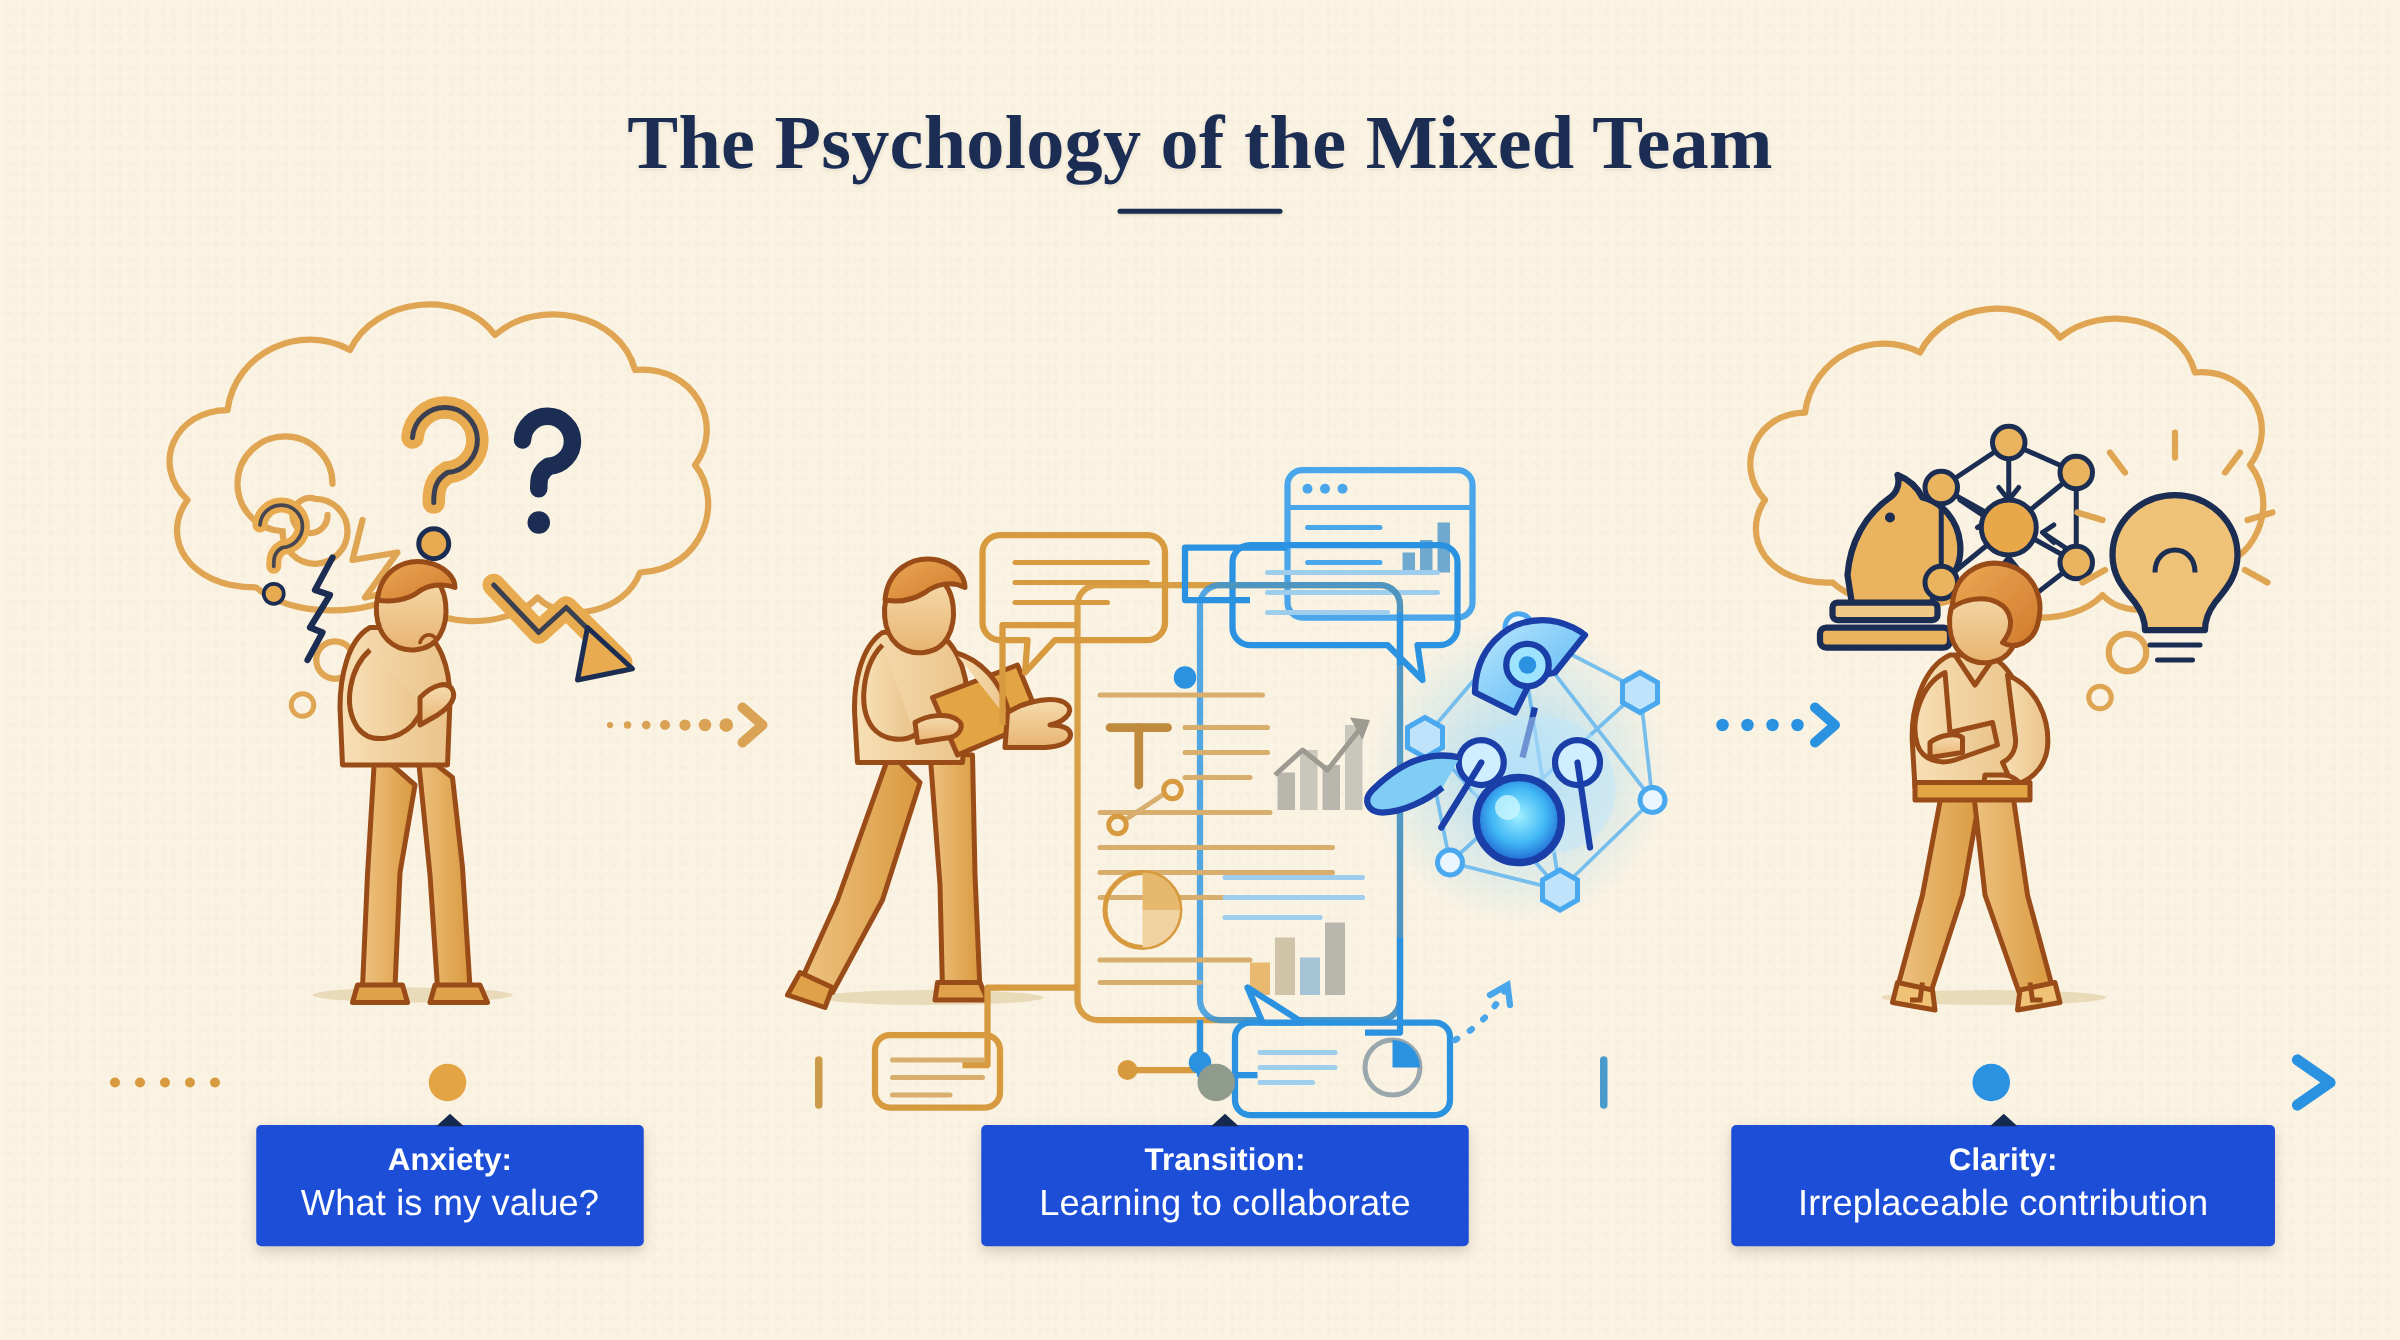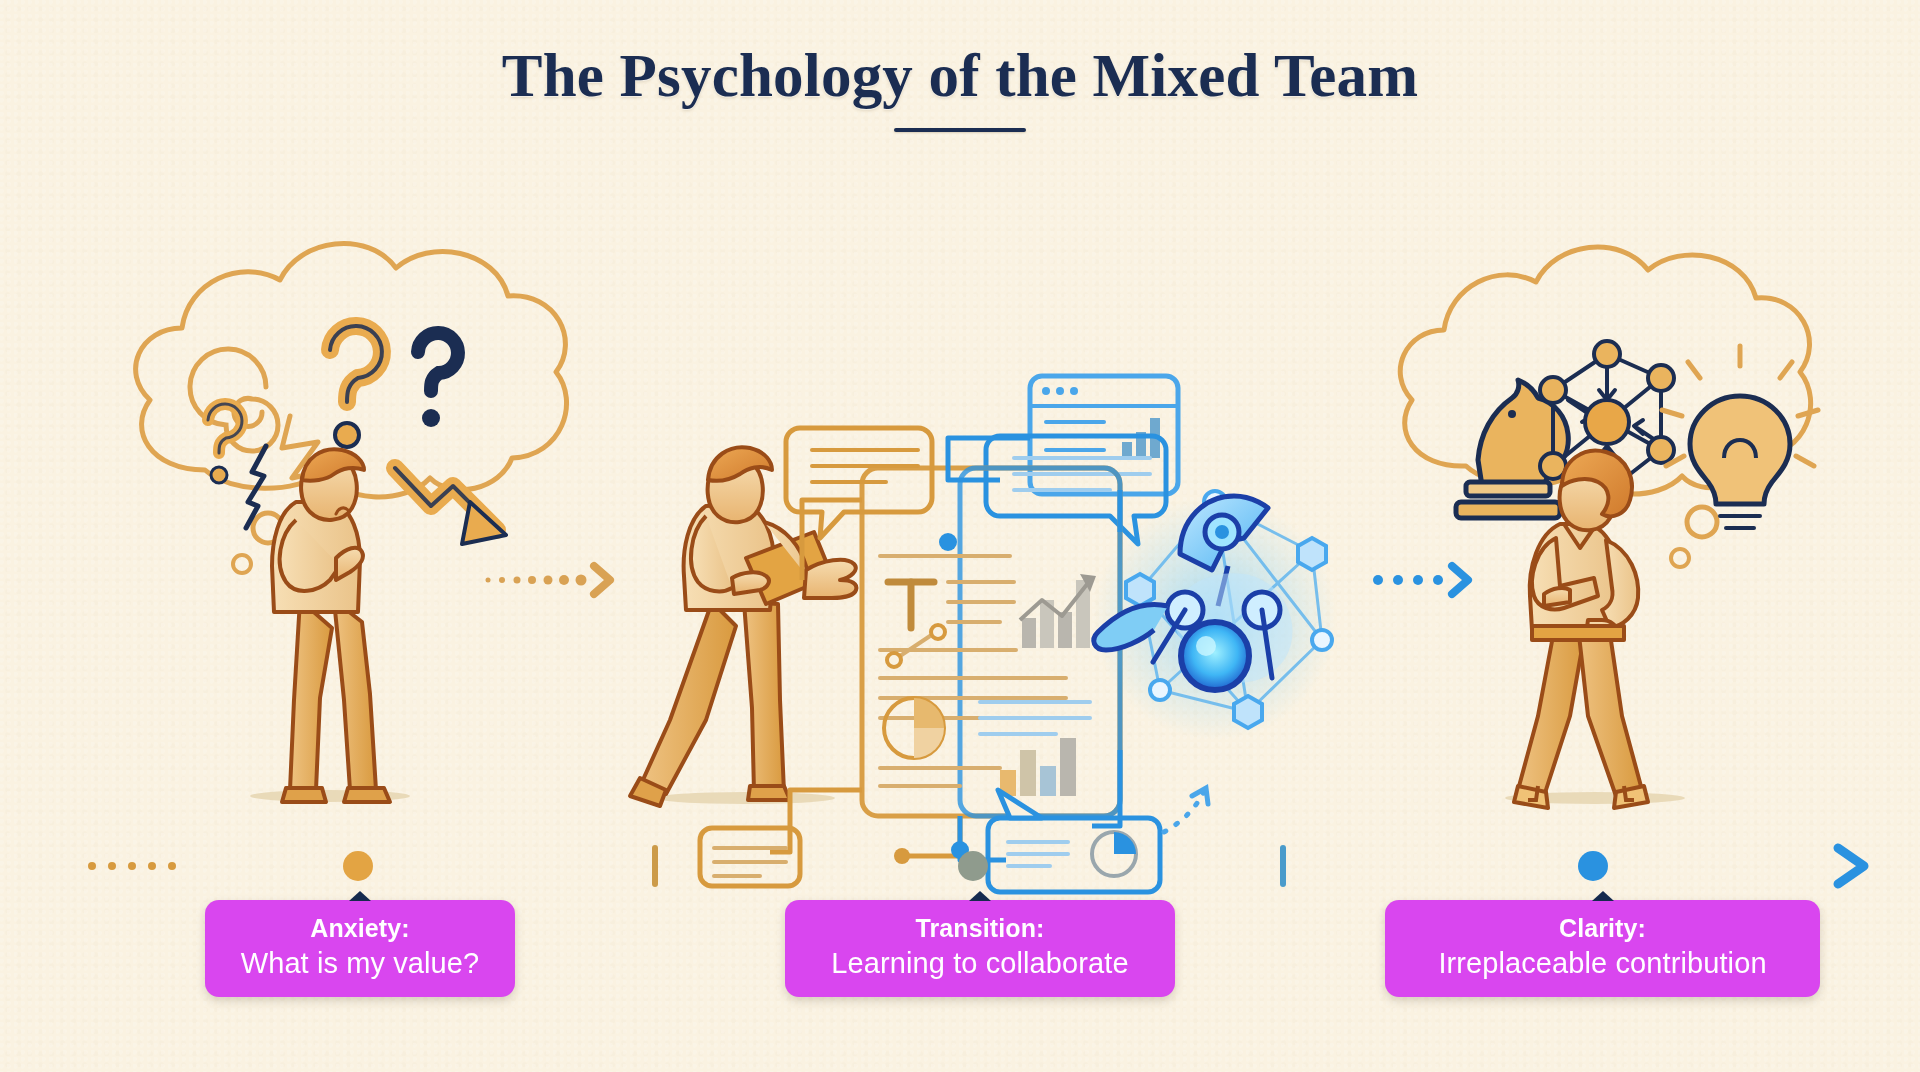--- a/index.html
+++ b/index.html
@@ -21,37 +21,38 @@
   
   .title-wrap{position:absolute;top:44px;left:0;width:100%;text-align:center;}
   .title{
     font-family:"Liberation Serif", serif;
     font-weight:bold;
     font-size:61px;
     letter-spacing:.2px;
     color:#1b2d52;
     text-shadow:0 1px 0 rgba(255,255,255,.5), 0 2px 3px rgba(120,100,60,.18);
     line-height:1.05;
+    margin-top:39px;
   }
   .title-rule{
     width:132px;height:4px;border-radius:2px;background:#1b2d52;
     margin:20px auto 0;
     box-shadow:0 1px 2px rgba(120,100,60,.25);
   }
   
   .scene{position:absolute;left:0;top:150px;width:1920px;height:700px;}
   svg.art{position:absolute;left:0;top:0;width:1920px;height:700px;overflow:visible;}
   
   .timeline{position:absolute;left:0;top:830px;width:1920px;height:70px;}
   
   .labels{position:absolute;left:0;top:900px;width:1920px;height:130px;}
   .label-box{
     position:absolute;
-    background:#d946ef;
-    border-radius:14px;
+    background:#1d4ed8;
+    border-radius:4px;
     color:#ffffff;
     text-align:center;
     padding:13px 22px 16px;
     box-shadow:0 4px 10px rgba(60,45,20,.18);
     box-sizing:border-box;
   }
   .label-box .ttl{
     display:block;font-weight:bold;font-size:25px;line-height:1.26;letter-spacing:.1px;
   }
   .label-box .sub{

